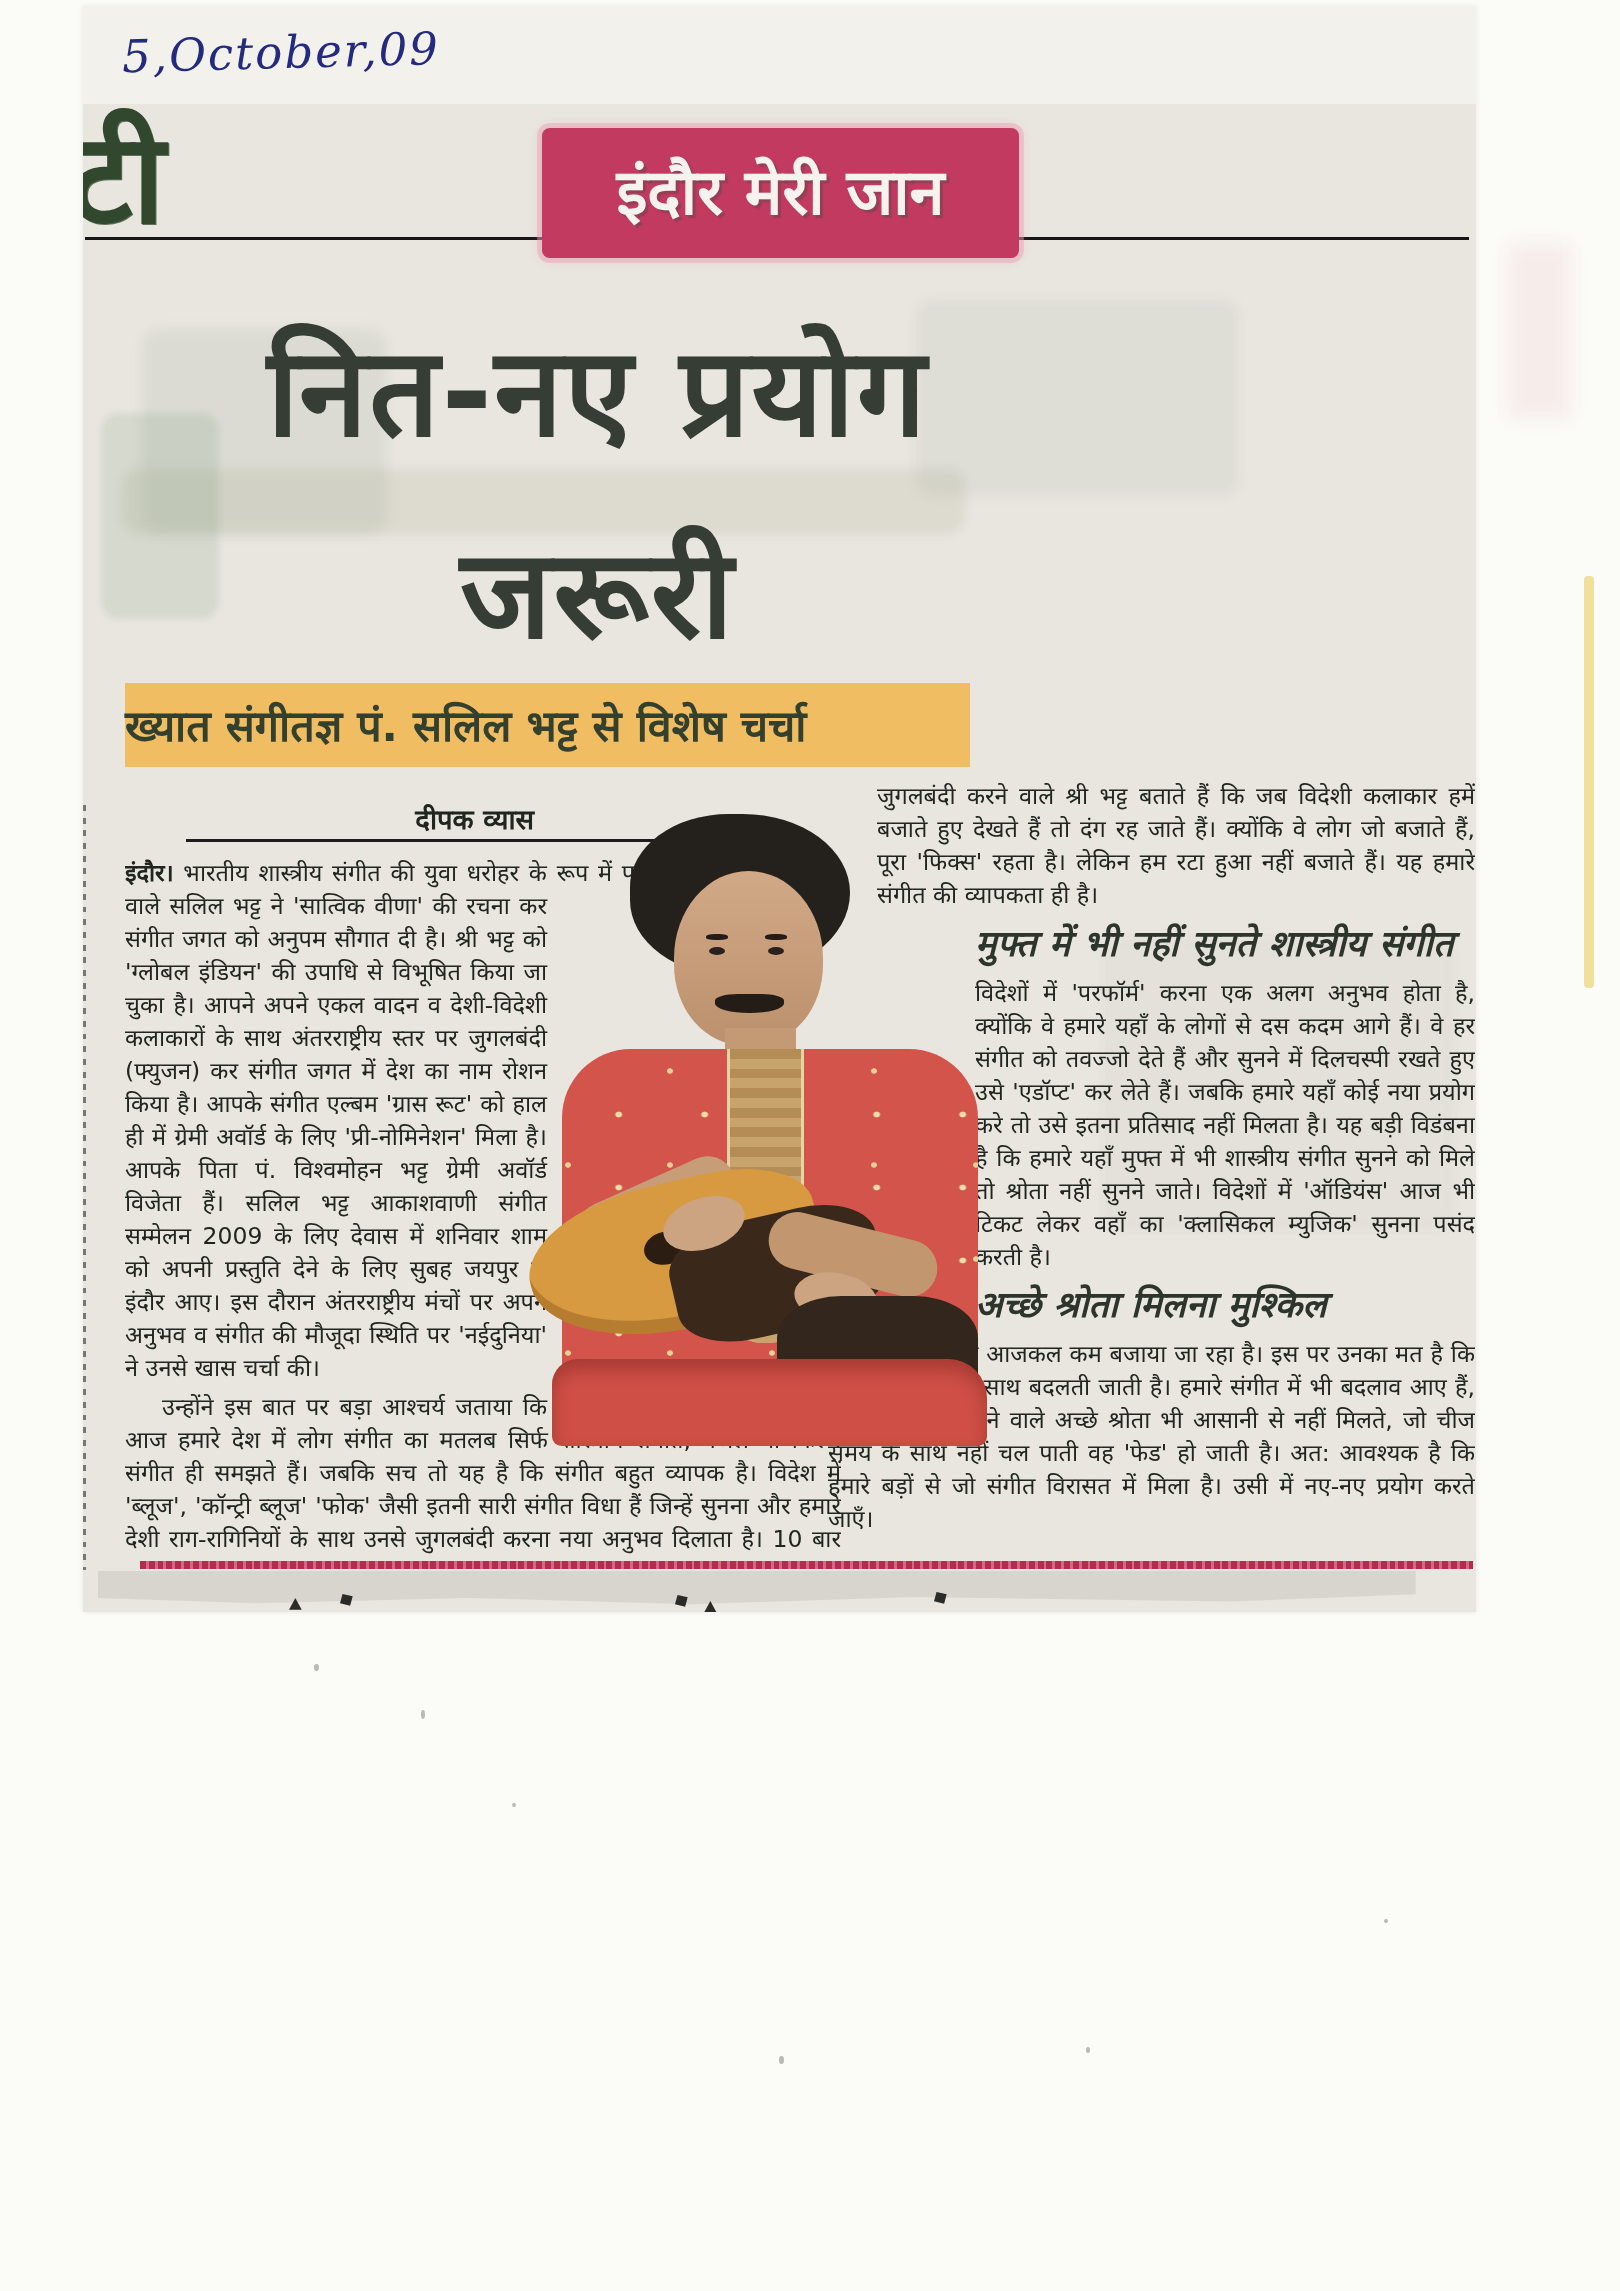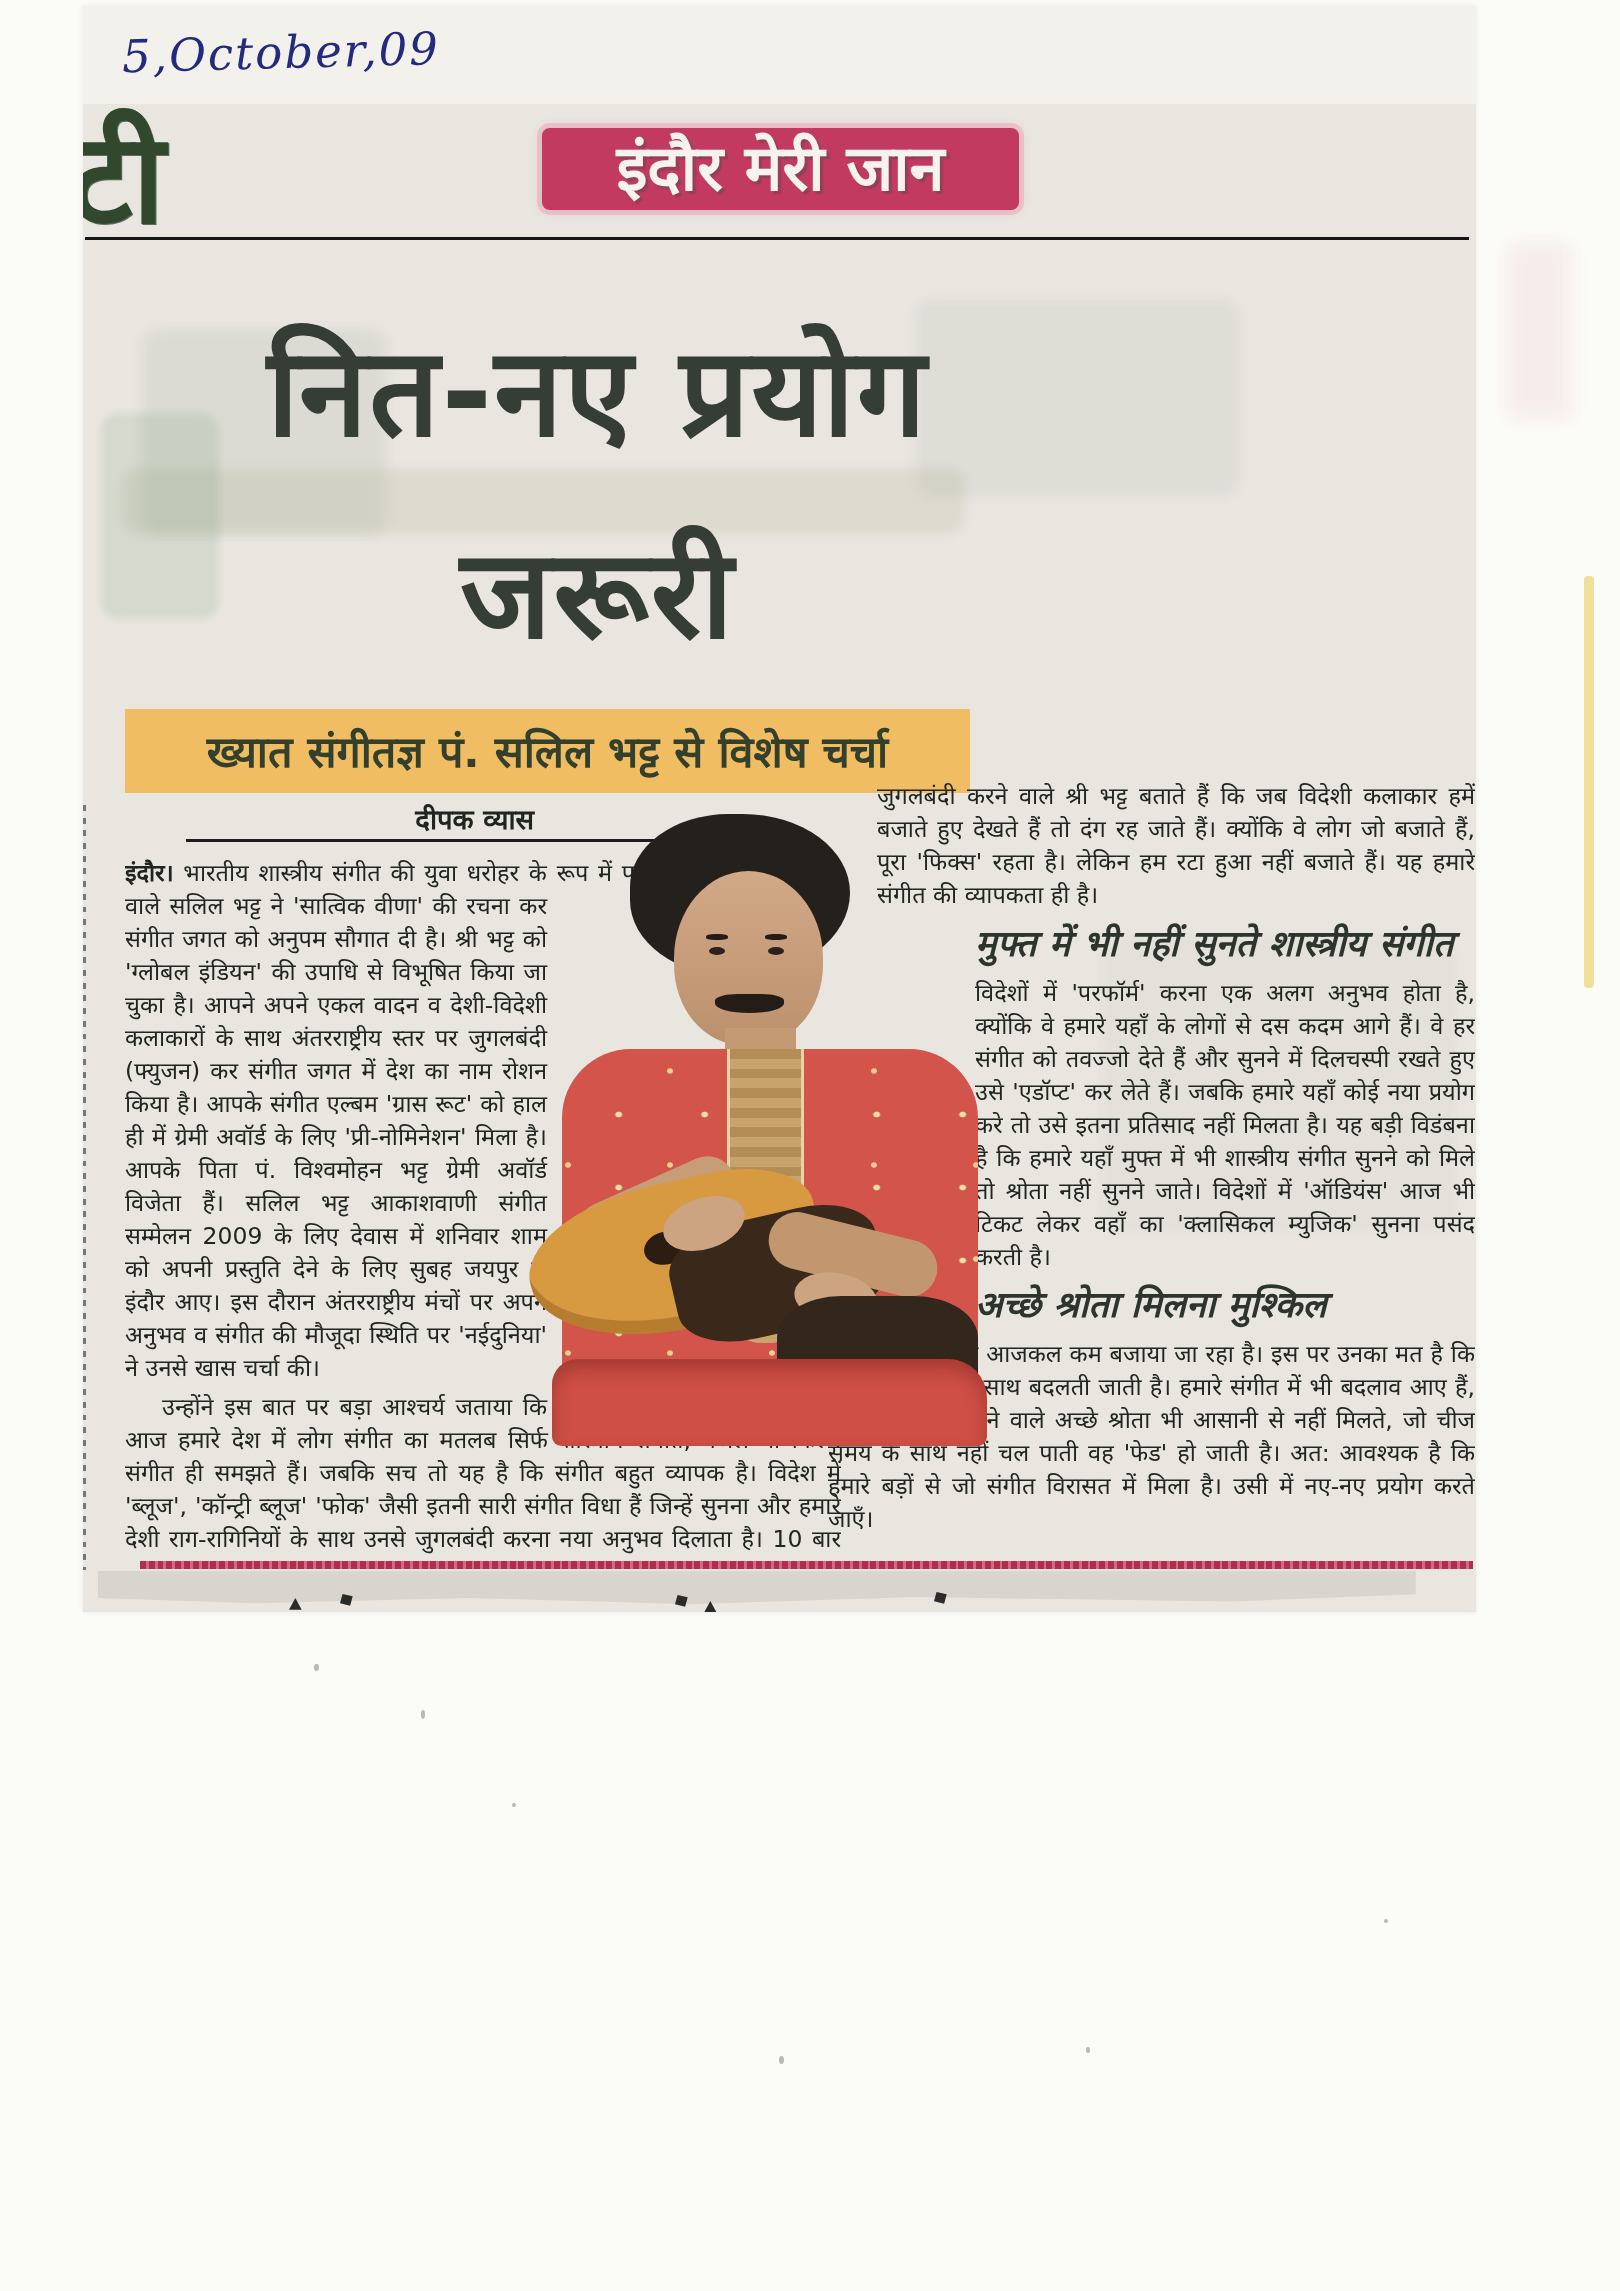--- a/index.html
+++ b/index.html
@@ -23,38 +23,38 @@
     letter-spacing:2px;
   }
   .edge-letters{
     position:absolute;left:-13.7px;top:110px;
     font-size:125px;font-weight:bold;color:#31482f;line-height:1;
     text-shadow:1px 1px 0 #5a6f58;
   }
   .top-rule{position:absolute;left:2px;top:231px;width:1384px;height:2.9px;background:#161616;}
   
   .masthead{
-    position:absolute;left:459px;top:122px;width:477px;height:82px;
+    position:absolute;left:459px;top:122px;width:477px;height:130px;
     background:#c23a5f;border-radius:7.8px;
     box-shadow:0 0 0 4.9px rgba(235,160,180,.45), 0 0 13.7px rgba(220,120,150,.35);
     display:flex;align-items:center;justify-content:center;
   }
   .masthead span{
     color:#f6f2ee;font-weight:bold;font-size:63px;line-height:1;
     text-shadow:2.9px 2.9px 1px rgba(110,70,80,.55);
   }
   
   .headline{position:absolute;left:44px;top:286px;width:1127px;text-align:center;
     color:#353d35;font-weight:bold;}
   .headline .l1{font-size:123px;line-height:192px;letter-spacing:2px;}
   .headline .l2{font-size:123px;line-height:202px;letter-spacing:2px;padding-right:186px;}
   
   .subhead{
-    position:absolute;left:42px;top:703px;width:845px;height:84px;
-    background:#f1bd62;display:flex;align-items:center;justify-content:center;
+    position:absolute;left:42px;top:677px;width:845px;height:84px;
+    background:#f1bd62;display:flex;align-items:center;justify-content:flex-start;
   }
   .subhead span{font-size:43px;font-weight:bold;color:#33402e;}
   
   .byline{position:absolute;left:147px;top:794px;width:304px;text-align:right;
     font-size:27.4px;font-weight:bold;color:#20261f;}
   .byline-rule{position:absolute;left:103px;top:833px;width:554px;height:2.9px;background:#1d1d1d;}
   
   .col{position:absolute;font-size:23.5px;line-height:33px;color:#20261f;
     text-align:justify;overflow:hidden;}
   #col-left{left:42px;top:851px;width:716px;height:698px;}

